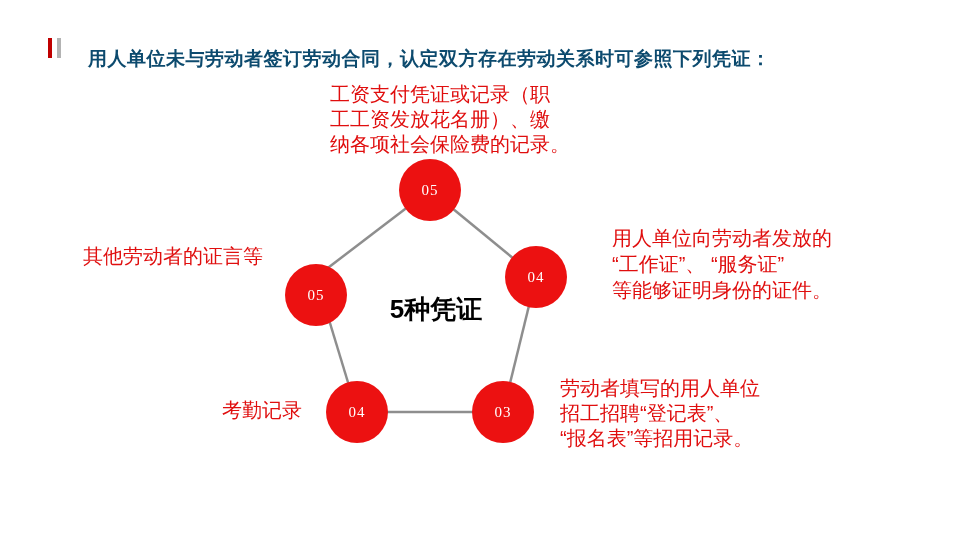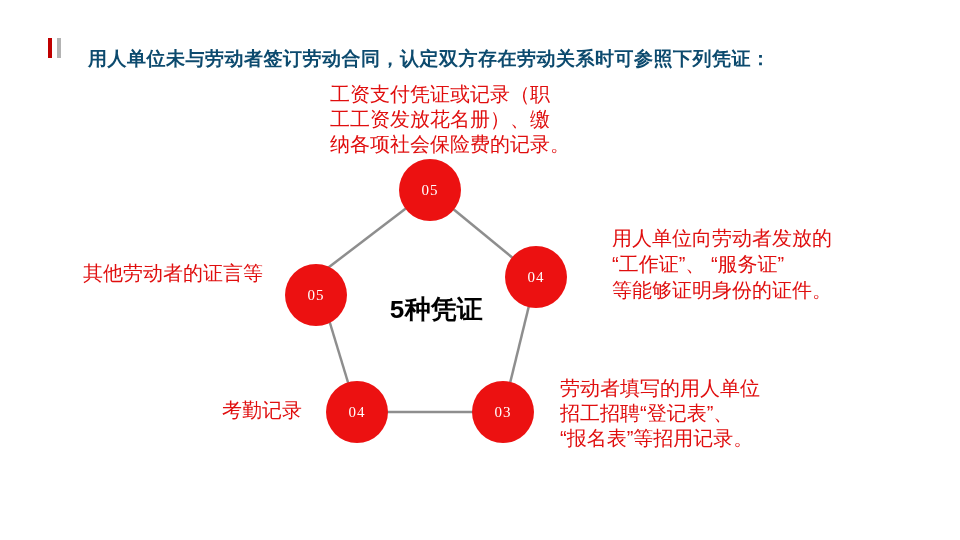--- a/index.html
+++ b/index.html
@@ -35,34 +35,34 @@
   }
   .node-01 { left:399px; top:159px; }
   .node-02 { left:505px; top:246px; }
   .node-03 { left:472px; top:381px;text-align:right; }
   .node-04 { left:326px; top:381px; }
   .node-05 { left:285px; top:264px; }
   
   .center-label {
     position:absolute; left:366px; top:292px; width:140px;
     text-align:center;
-    font-family:Liberation Mono, monospace;
+    font-family:Liberation Sans, sans-serif;
     font-size:26px; font-weight:bold; color:#000000;
   }
   
   .node-label {
     position:absolute;
     color:#e00e0e; font-weight:normal; font-size:20px;
     line-height:25px; white-space:pre-line;
   }
   .label-01 { left:330px; top:82px; }
   .label-02 { left:612px; top:225px; line-height:26px; }
   .label-03 { left:560px; top:376px; }
   .label-04 { left:222px; top:398px; }
-  .label-05 { left:83px;  top:261px; }
+  .label-05 { left:83px;  top:244px; }
 </style>
 </head>
 <body>
 
 <div class="slide">
 
   <span class="accent-bar red"></span>
   <span class="accent-bar gray"></span>
   <h1 class="page-title">用人单位未与劳动者签订劳动合同，认定双方存在劳动关系时可参照下列凭证：</h1>
 

